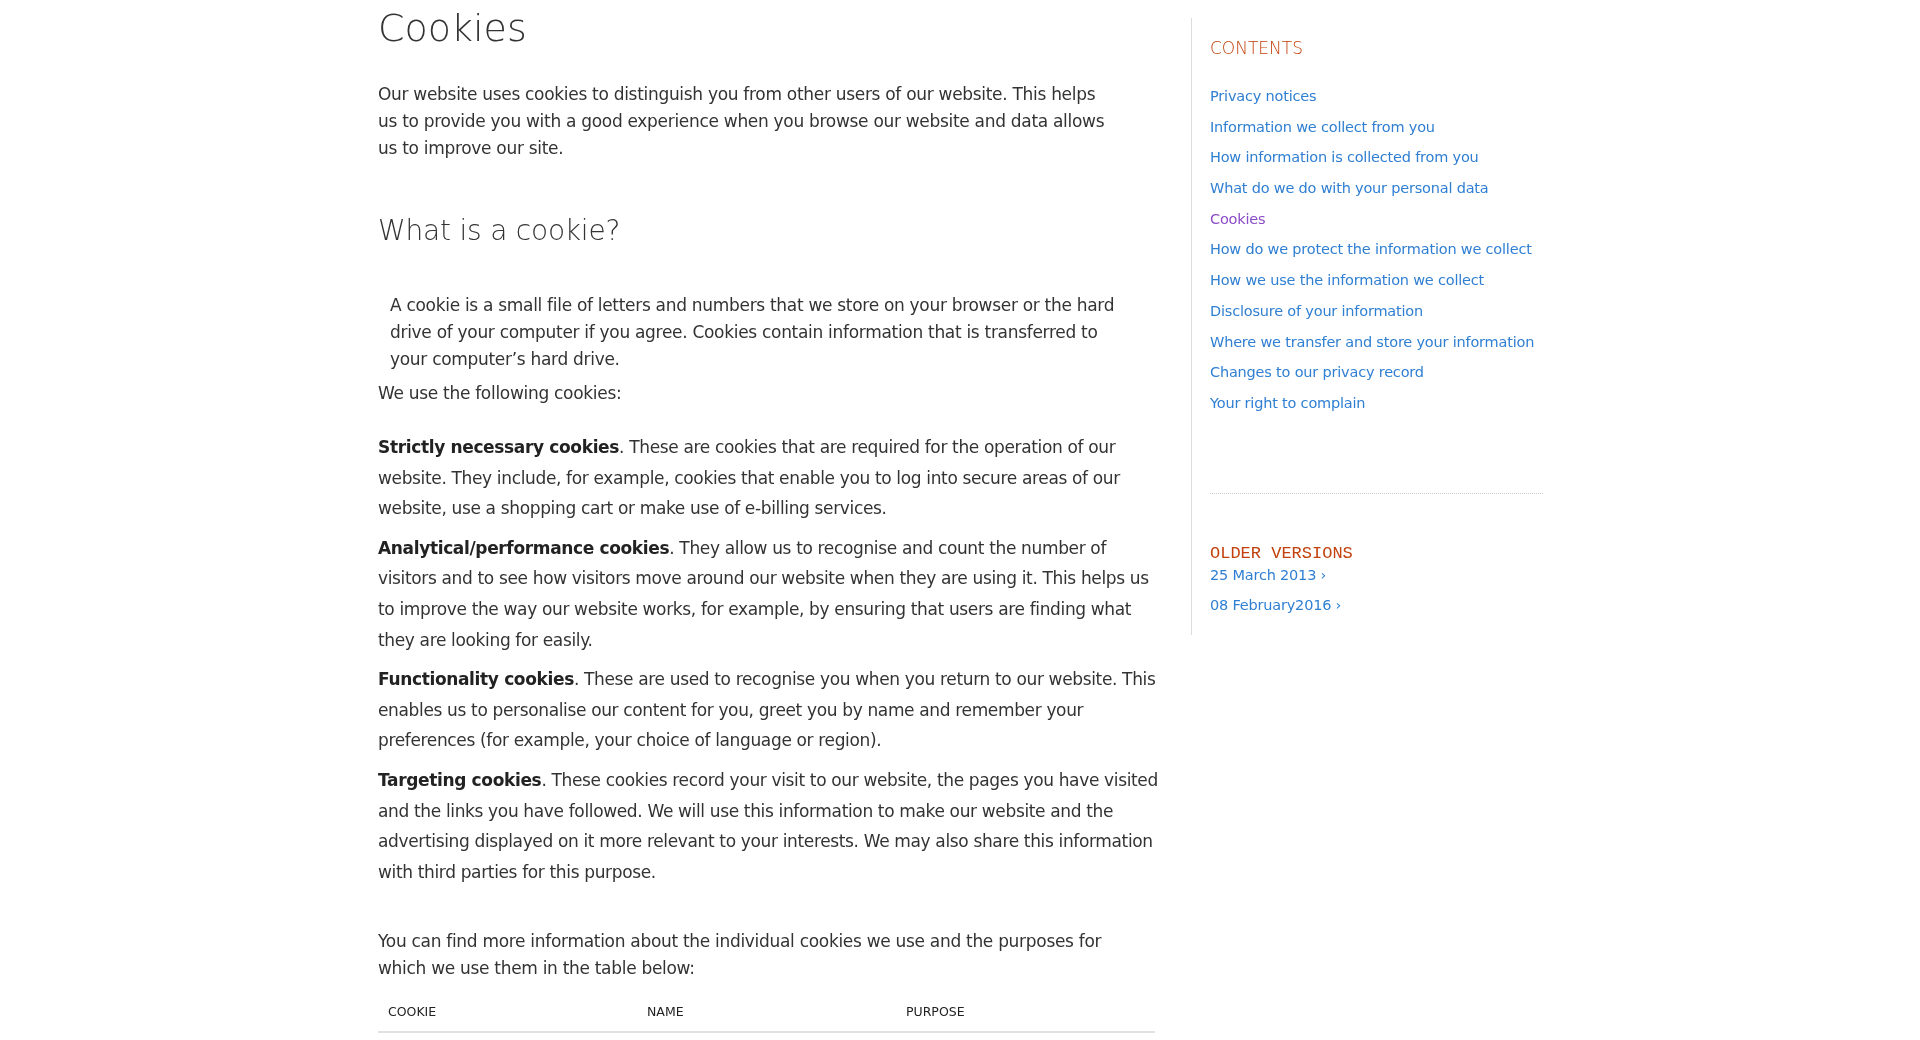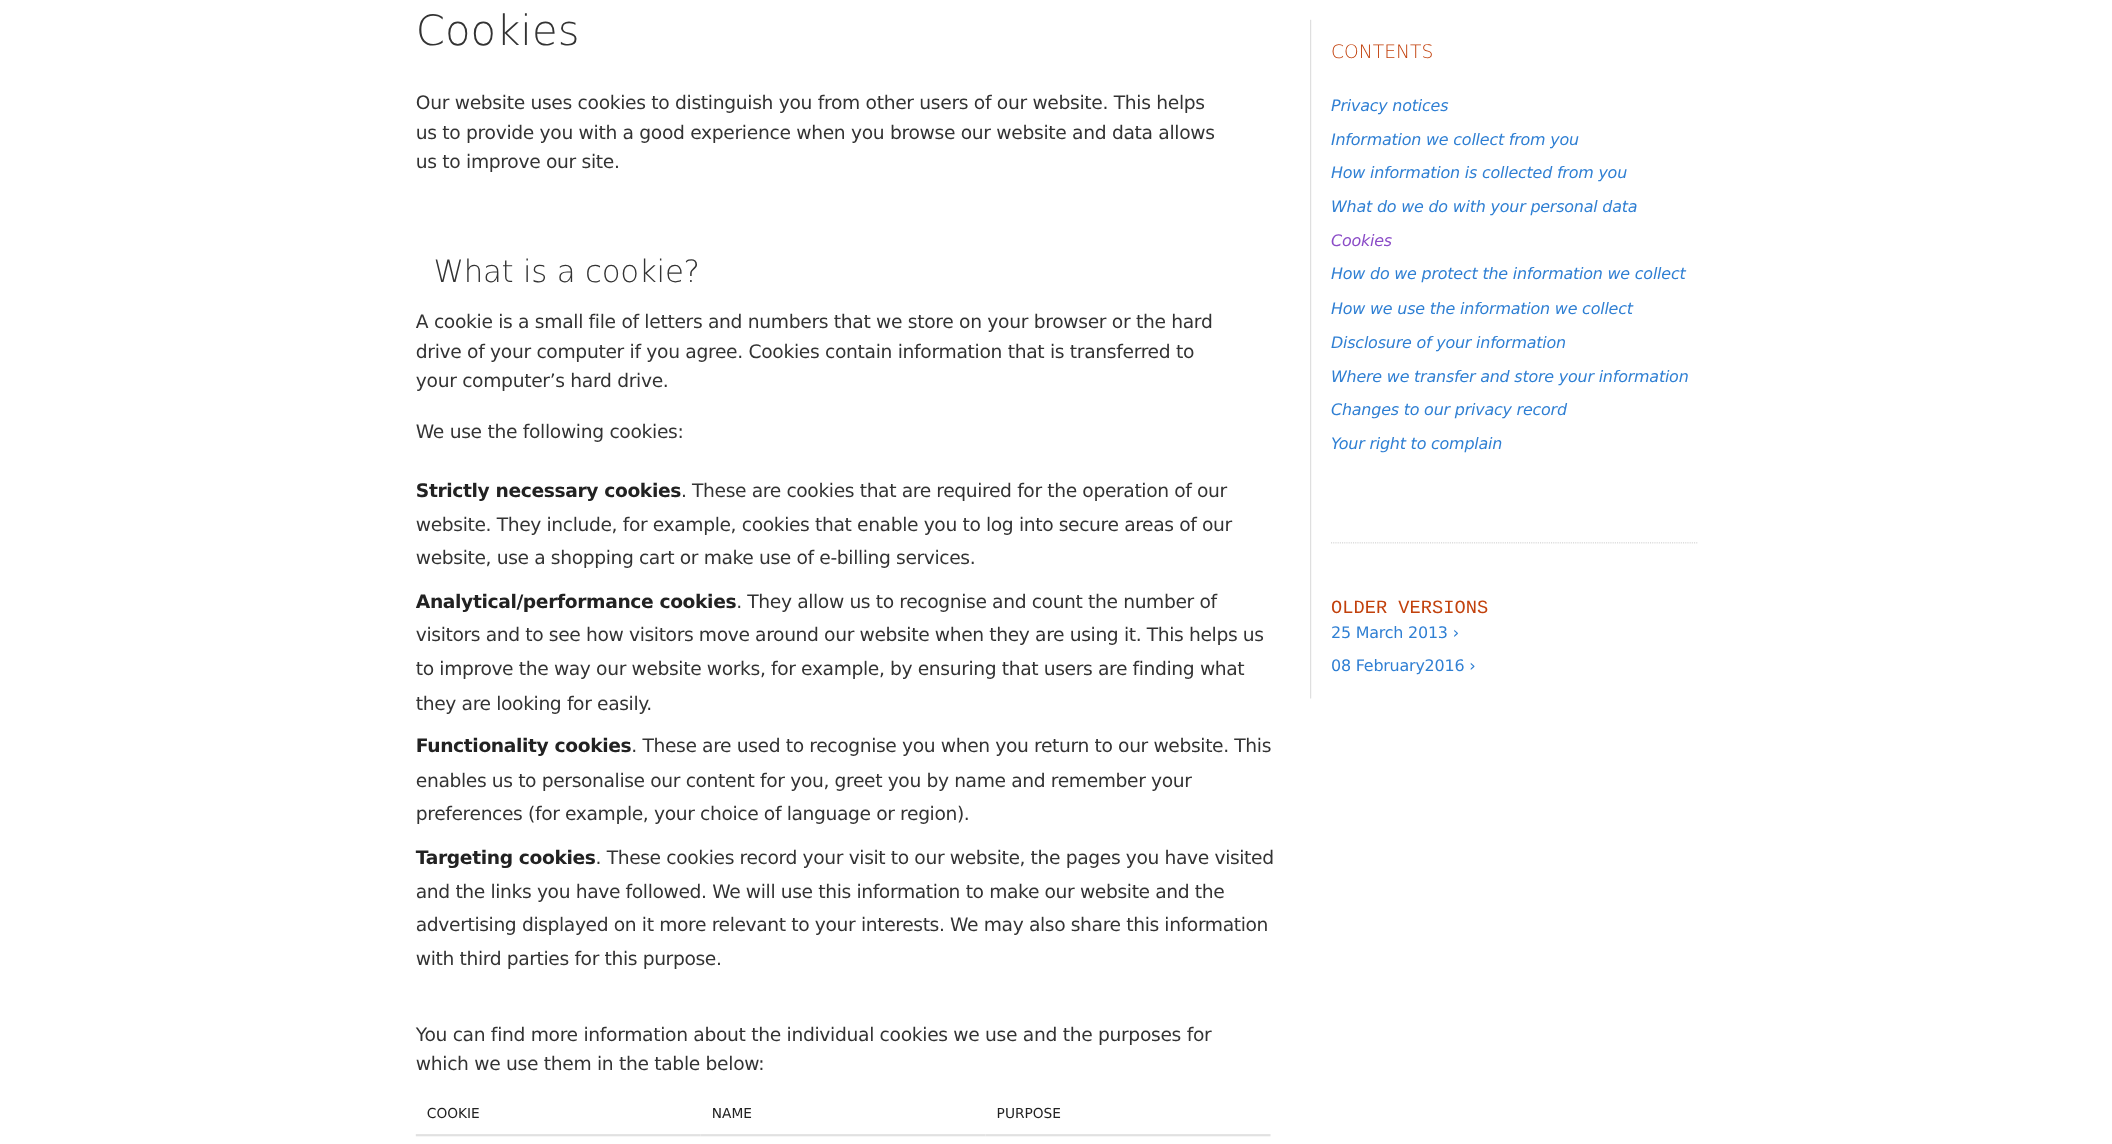--- a/index.html
+++ b/index.html
@@ -15,25 +15,25 @@
     margin: 0; position: absolute; top: 6px; left: 0;
     font-size: 38px; font-weight: 200; color: #333; letter-spacing: 0px;
     font-family: "DejaVu Sans", sans-serif;
   }
   .intro {
     position: absolute; top: 81px; left: 0; width: 740px;
     font-size: 17px; line-height: 27px; margin: 0; color: #333;
     letter-spacing: -0.3px;
   }
   .h2 {
-    position: absolute; top: 214px; left: 0; margin: 16px;
+    position: absolute; top: 214px; left: 0; margin: 0;
     font-size: 28px; font-weight: 200; color: #333; letter-spacing: -0.2px;
   }
   .p-what {
-    position: absolute; top: 280px; left: 0; width: 740px; margin: 0;
+    position: absolute; top: 280px; left: 0; width: 740px; margin: 12px;
     font-size: 17px; line-height: 27px; letter-spacing: -0.3px;
   }
   .p-use {
     position: absolute; top: 380px; left: 0; margin: 0;
     font-size: 17px; line-height: 27px; letter-spacing: -0.3px;
   }
   .types { position: absolute; top: 432px; left: 0; width: 780px; }
   .type-item {
     margin: 0 0 9px 0; font-size: 17px; line-height: 30.6px; letter-spacing: -0.35px;
   }
@@ -56,21 +56,21 @@
     background: #dcdcdc;
   }
   .sidebar { position: absolute; left: 1210px; top: 0; width: 334px; }
   .side-heading {
     position: absolute; left: 0; margin: 0;
     font-size: 17px; font-weight: 300; color: #c2410c; letter-spacing: 0px;
   }
   .side-heading.contents { top: 38px; }
   .side-heading.older { top: 544px; font-family: Liberation Mono, monospace; }
   .toc { position: absolute; left: 0; top: 86px; list-style: none; margin: 0; padding: 0; }
-  .toc li { height: 30.7px; line-height: 20px; font-style: italic; }
+  .toc li { height: 30.7px; line-height: 20px; }
   .toc a, .older-list a {
     font-size: 14.5px; color: #2f7fd3; text-decoration: none; letter-spacing: -0.2px;
   }
   .toc a.active { color: #8b4cc7; }
   .divider {
     position: absolute; left: 0; top: 493px; width: 333px; height: 0;
     border-top: 1px dotted #cfcfcf;
   }
   .older-list { position: absolute; left: 0; top: 565px; list-style: none; margin: 0; padding: 0; }
   .older-list li { height: 30px; line-height: 20px; }

